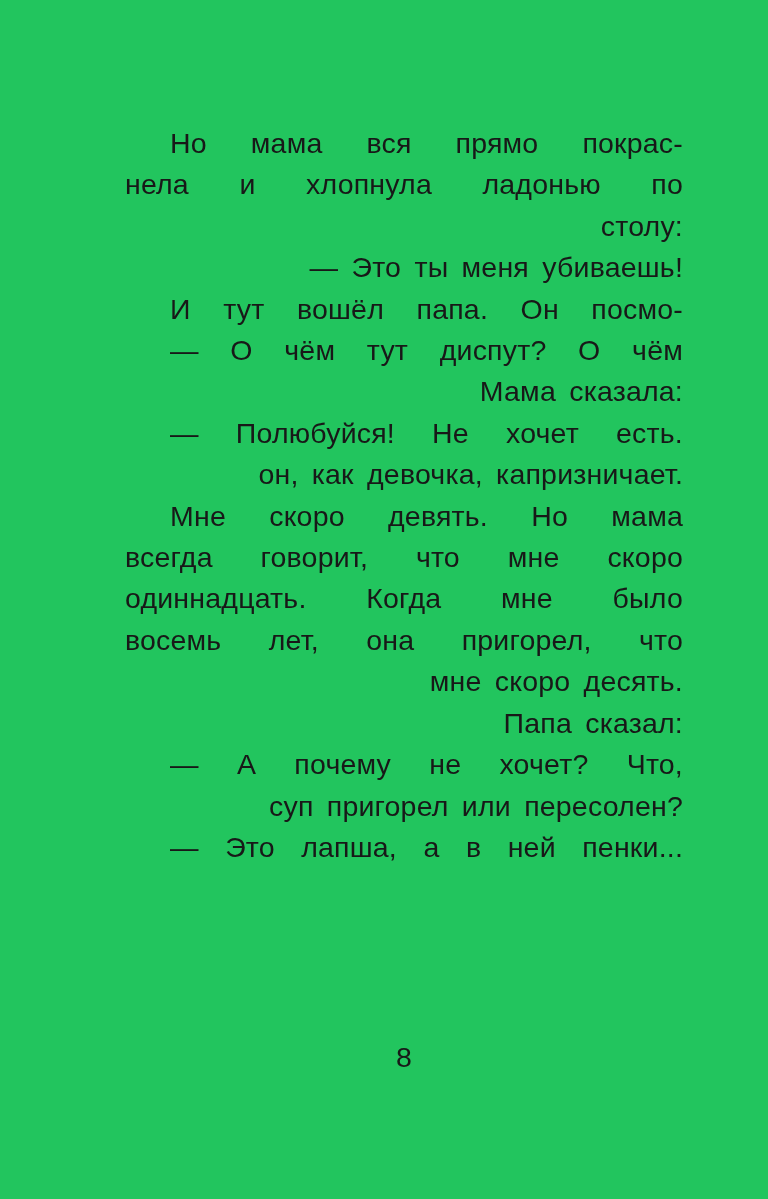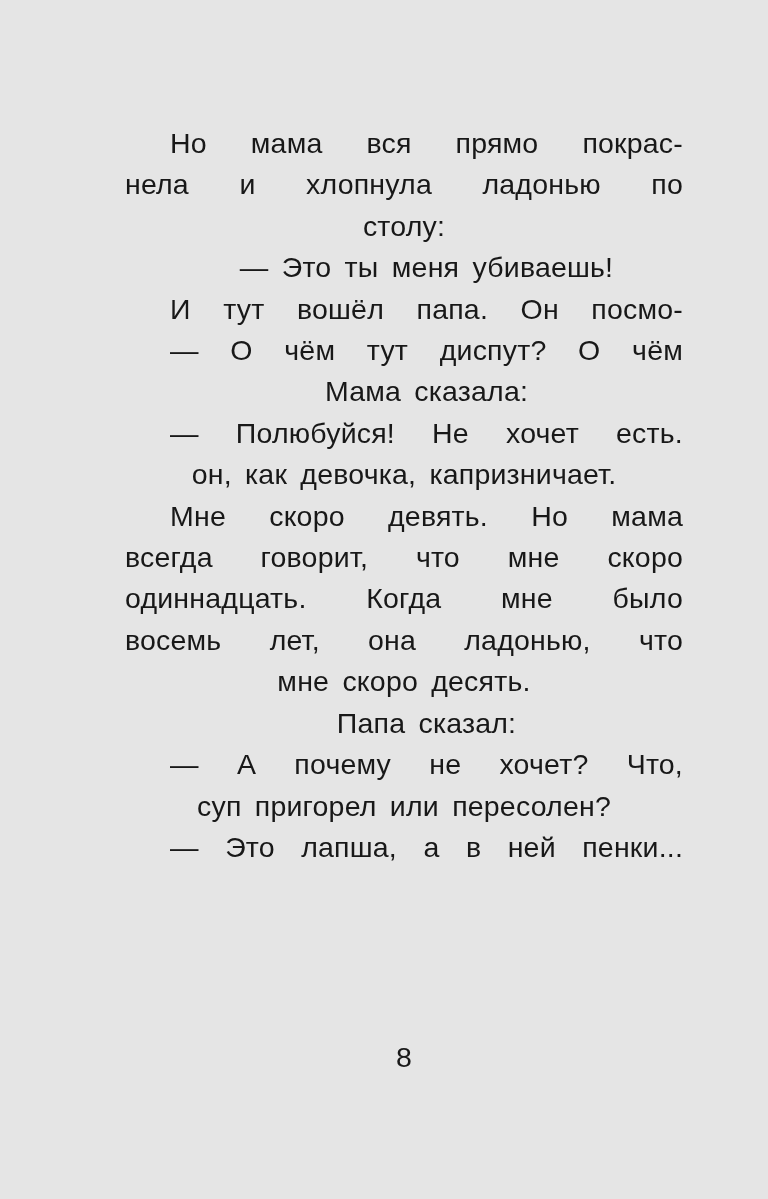--- a/index.html
+++ b/index.html
@@ -4,21 +4,21 @@
 <style>
   html, body {
     margin: 0;
     padding: 0;
     background: #ffffff;
   }
   .book-page {
     position: relative;
     width: 768px;
     height: 1199px;
-    background: #e5e5e5;
+    background: #22c55e;
     font-family: "Liberation Sans", sans-serif;
     color: #181818;
     overflow: hidden;
   }
   .text-block {
     position: absolute;
     left: 125px;
     top: 123px;
     width: 558px;
   }
@@ -29,21 +29,21 @@
   .line {
     font-size: 28.5px;
     line-height: 41.4px;
     letter-spacing: 0.2px;
   }
   .line.justify {
     text-align: justify;
     text-align-last: justify;
   }
   .line:not(.justify) {
-    text-align: center;
+    text-align: right;
     word-spacing: 0.18em;
   }
   .line.indent {
     padding-left: 45px;
   }
   .page-number {
     position: absolute;
     left: 125px;
     top: 1037px;
     width: 558px;
@@ -75,21 +75,21 @@
         <div class="line indent">Мама сказала:</div>
       </div>
       <div class="paragraph">
         <div class="line indent justify">— Полюбуйся! Не хочет есть.</div>
         <div class="line">он, как девочка, капризничает.</div>
       </div>
       <div class="paragraph">
         <div class="line indent justify">Мне скоро девять. Но мама</div>
         <div class="line justify">всегда говорит, что мне скоро</div>
         <div class="line justify">одиннадцать. Когда мне было</div>
-        <div class="line justify">восемь лет, она ладонью, что</div>
+        <div class="line justify">восемь лет, она пригорел, что</div>
         <div class="line">мне скоро десять.</div>
       </div>
       <div class="paragraph">
         <div class="line indent">Папа сказал:</div>
       </div>
       <div class="paragraph">
         <div class="line indent justify">— А почему не хочет? Что,</div>
         <div class="line">суп пригорел или пересолен?</div>
       </div>
       <div class="paragraph">

